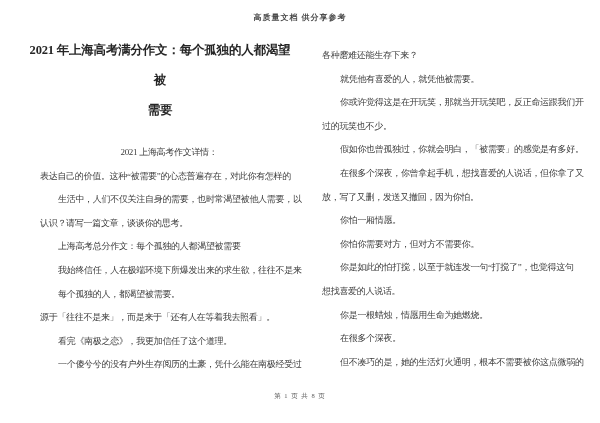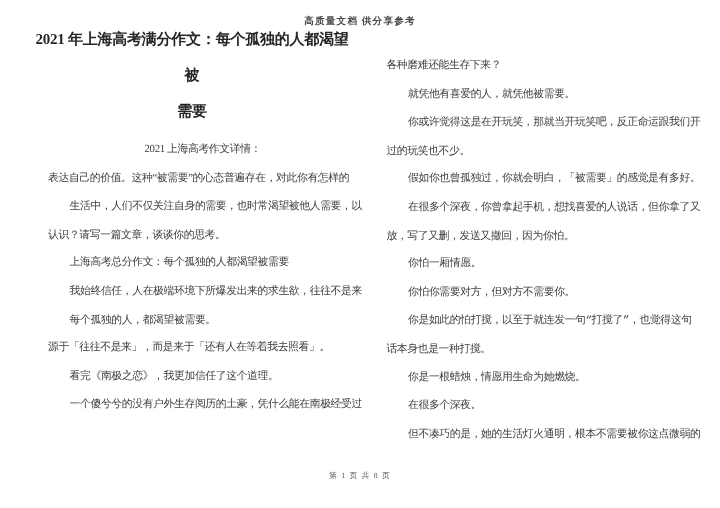--- a/index.html
+++ b/index.html
@@ -18,45 +18,45 @@
     position: absolute;
     top: 12px; left: 0; width: 100%;
     text-align: center;
     font-size: 8px;
     font-weight: bold;
     letter-spacing: 1px;
     color: #4a4a4a;
   }
   .doc-title {
     position: absolute;
-    top: 18px; left: 28px; width: 264px;
+    top: 35px; left: 28px; width: 264px;
     text-align: center;
     font-size: 12.5px;
     font-weight: bold;
     letter-spacing: -0.2px;
     line-height: 30px;
     color: #262626;
   }
   .col {
     position: absolute;
     width: 258px;
     font-size: 9px;
     letter-spacing: -0.3px;
     color: #3c3c3c;
   }
   .col.left  { left: 40px;  top: 113px; }
-  .col.right { left: 322px; top: 44px; font-family: Liberation Mono, monospace;  }
+  .col.right { left: 322px; top: 44px;  }
   .line {
     height: 23.6px;
     line-height: 23.6px;
     white-space: nowrap;
     overflow: visible;
   }
   .line.indent { text-indent: 18px; }
-  .line.center { text-align: center; }
+  .line.center { text-align: center; margin-top: 28px; }
   .footer {
     position: absolute;
     top: 392px; left: 0; width: 100%;
     text-align: center;
     font-size: 6.5px;
     color: #5a5a5a;
     letter-spacing: 1px;
   }
 </style>
 </head>
@@ -110,21 +110,21 @@
       <div class="line indent">在很多个深夜，你曾拿起手机，想找喜爱的人说话，但你拿了又</div>
 
       <div class="line">放，写了又删，发送又撤回，因为你怕。</div>
 
       <div class="line indent">你怕一厢情愿。</div>
 
       <div class="line indent">你怕你需要对方，但对方不需要你。</div>
 
       <div class="line indent">你是如此的怕打搅，以至于就连发一句“打搅了”，也觉得这句</div>
 
-      <div class="line">话本身也是一种打搅。</div>
+      <div class="line">想找喜爱的人说话。</div>
 
       <div class="line indent">你是一根蜡烛，情愿用生命为她燃烧。</div>
 
       <div class="line indent">在很多个深夜。</div>
 
       <div class="line indent">但不凑巧的是，她的生活灯火通明，根本不需要被你这点微弱的</div>
     </div>
 
   <div class="footer">第 1 页 共 8 页</div>
 

